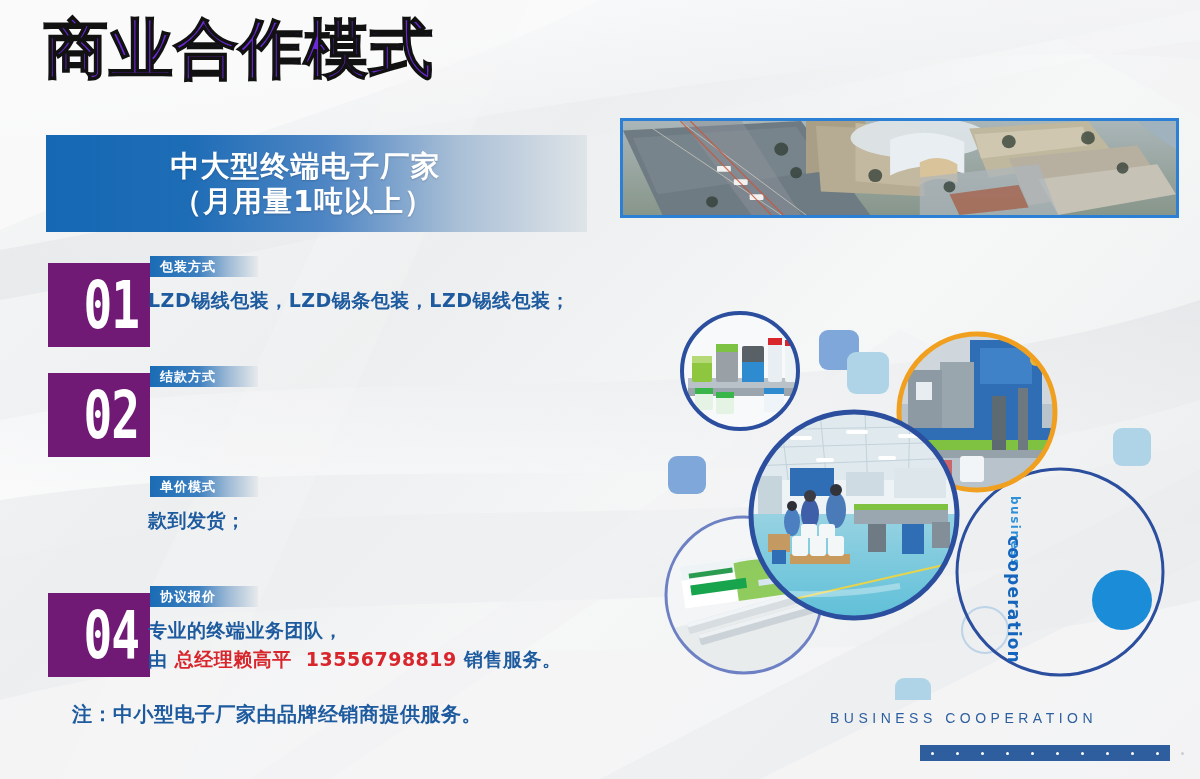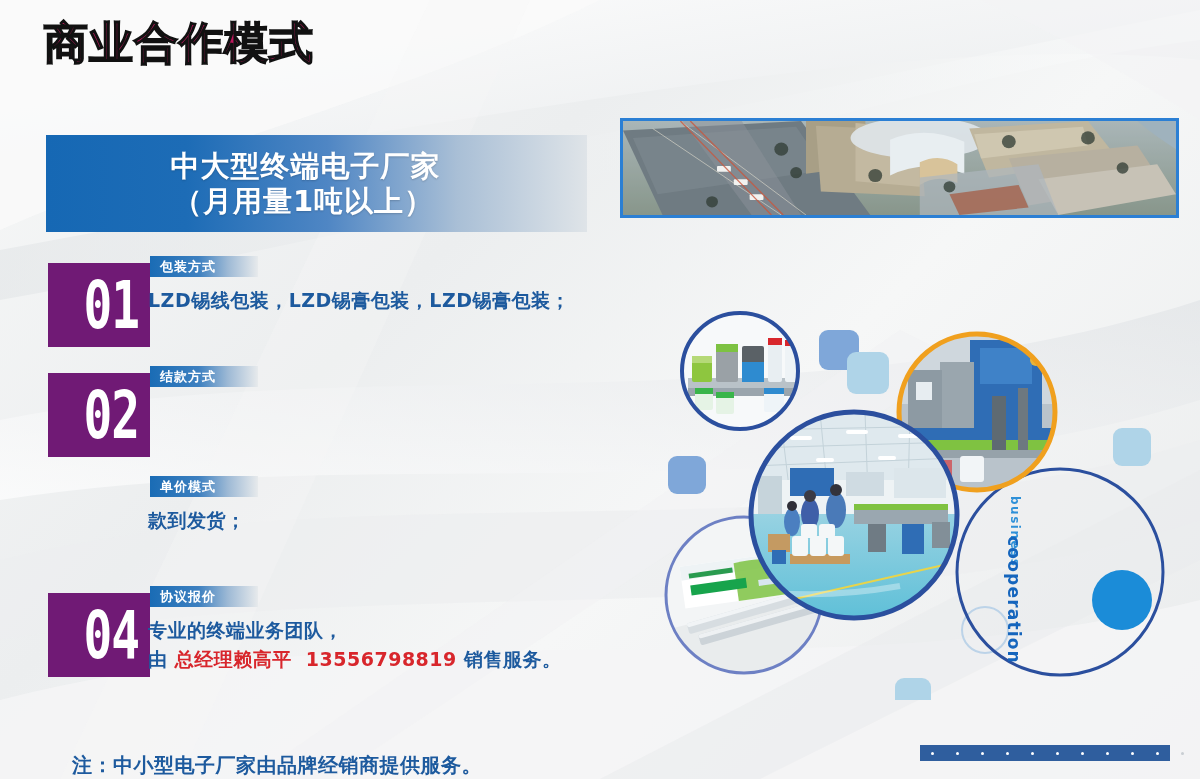--- a/index.html
+++ b/index.html
@@ -8,23 +8,23 @@
     position:relative;width:1200px;height:779px;overflow:hidden;
     background:#f2f3f4;
   }
   
   .bg-base{position:absolute;inset:0;
     background:linear-gradient(135deg,#f7f8f8 0%,#eceeef 35%,#f6f7f7 60%,#e9ebec 100%);}
   .bg-svg{position:absolute;inset:0;width:1200px;height:779px;}
   
   .main-title{
     position:absolute;left:44px;top:22px;
-    font-size:44px;font-weight:700;color:#be185d;
+    font-size:64px;font-weight:700;color:#6d28d9;
     letter-spacing:1px;line-height:1;
-    font-family:Liberation Serif, serif;
+    font-family:Liberation Mono, monospace;
     -webkit-text-stroke:1.5px #111;
   }
   
   .banner{
     position:absolute;left:46px;top:119px;width:541px;height:97px;
     background:linear-gradient(to right,#1668b4 0%,#1d6cb6 26%,#4f86c4 52%,#a9bfd6 76%,#dfe4e8 100%);
     display:flex;flex-direction:column;align-items:center;justify-content:center;margin-top:16px;
   }
   .banner-l1,.banner-l2{
     color:#fff;font-weight:700;font-size:29px;line-height:1.18;letter-spacing:1px;
@@ -59,21 +59,21 @@
     font-family:"DejaVu Sans","Liberation Sans",sans-serif;
   }
   .body{
     position:absolute;left:100px;top:30px;
     color:#1d5a9e;font-size:19px;font-weight:700;line-height:1.55;letter-spacing:.5px;
     font-family:"DejaVu Sans","Liberation Sans",sans-serif;white-space:pre;
   }
   .body .red{color:#d8262c;margin-top:47px;}
   
   .footnote{
-    position:absolute;left:72px;top:752px;
+    position:absolute;left:72px;top:701px;
     color:#1d5a9e;font-size:20px;font-weight:700;letter-spacing:.5px;
     font-family:Liberation Serif, serif;
   }
   
   .graphic{position:absolute;left:640px;top:300px;width:560px;height:400px;}
   .graphic svg{display:block;}
   .vert-text{
     position:absolute;left:1022px;top:496px;width:140px;height:24px;
     transform:rotate(90deg);transform-origin:left top;
     font-family:"DejaVu Sans","Liberation Sans",sans-serif;
@@ -187,21 +187,21 @@
     </svg>
   </div>
 
   <div class="list">
 
     <div class="row">
       <div class="badge">
         <span>01</span>
       </div>
       <div class="tag">包装方式</div>
-      <div class="body">LZD锡线包装，LZD锡膏包装，LZD锡膏包装；</div>
+      <div class="body">LZD锡线包装，LZD锡条包装，LZD锡线包装；</div>
     </div>
 
     <div class="row">
       <div class="badge">
         <span>02</span>
       </div>
       <div class="tag">结款方式</div>
     </div>
 
     <div class="row">
@@ -383,20 +383,21 @@
         <circle cx="214" cy="215" r="103" fill="none" stroke="#2b4f9e" stroke-width="5"></circle>
       </g>
     </svg>
   </div>
 
   <div class="vert-text">
     <span class="vert-b">business</span>
     <span class="vert-c">cooperation</span>
   </div>
 
+  <div class="caption">BUSINESS COOPERATION</div>
 
   <div class="dotbar">
     <div class="seg-blue">
       <span class="dot"></span>
       <span class="dot"></span>
       <span class="dot"></span>
       <span class="dot"></span>
       <span class="dot"></span>
       <span class="dot"></span>
       <span class="dot"></span>

